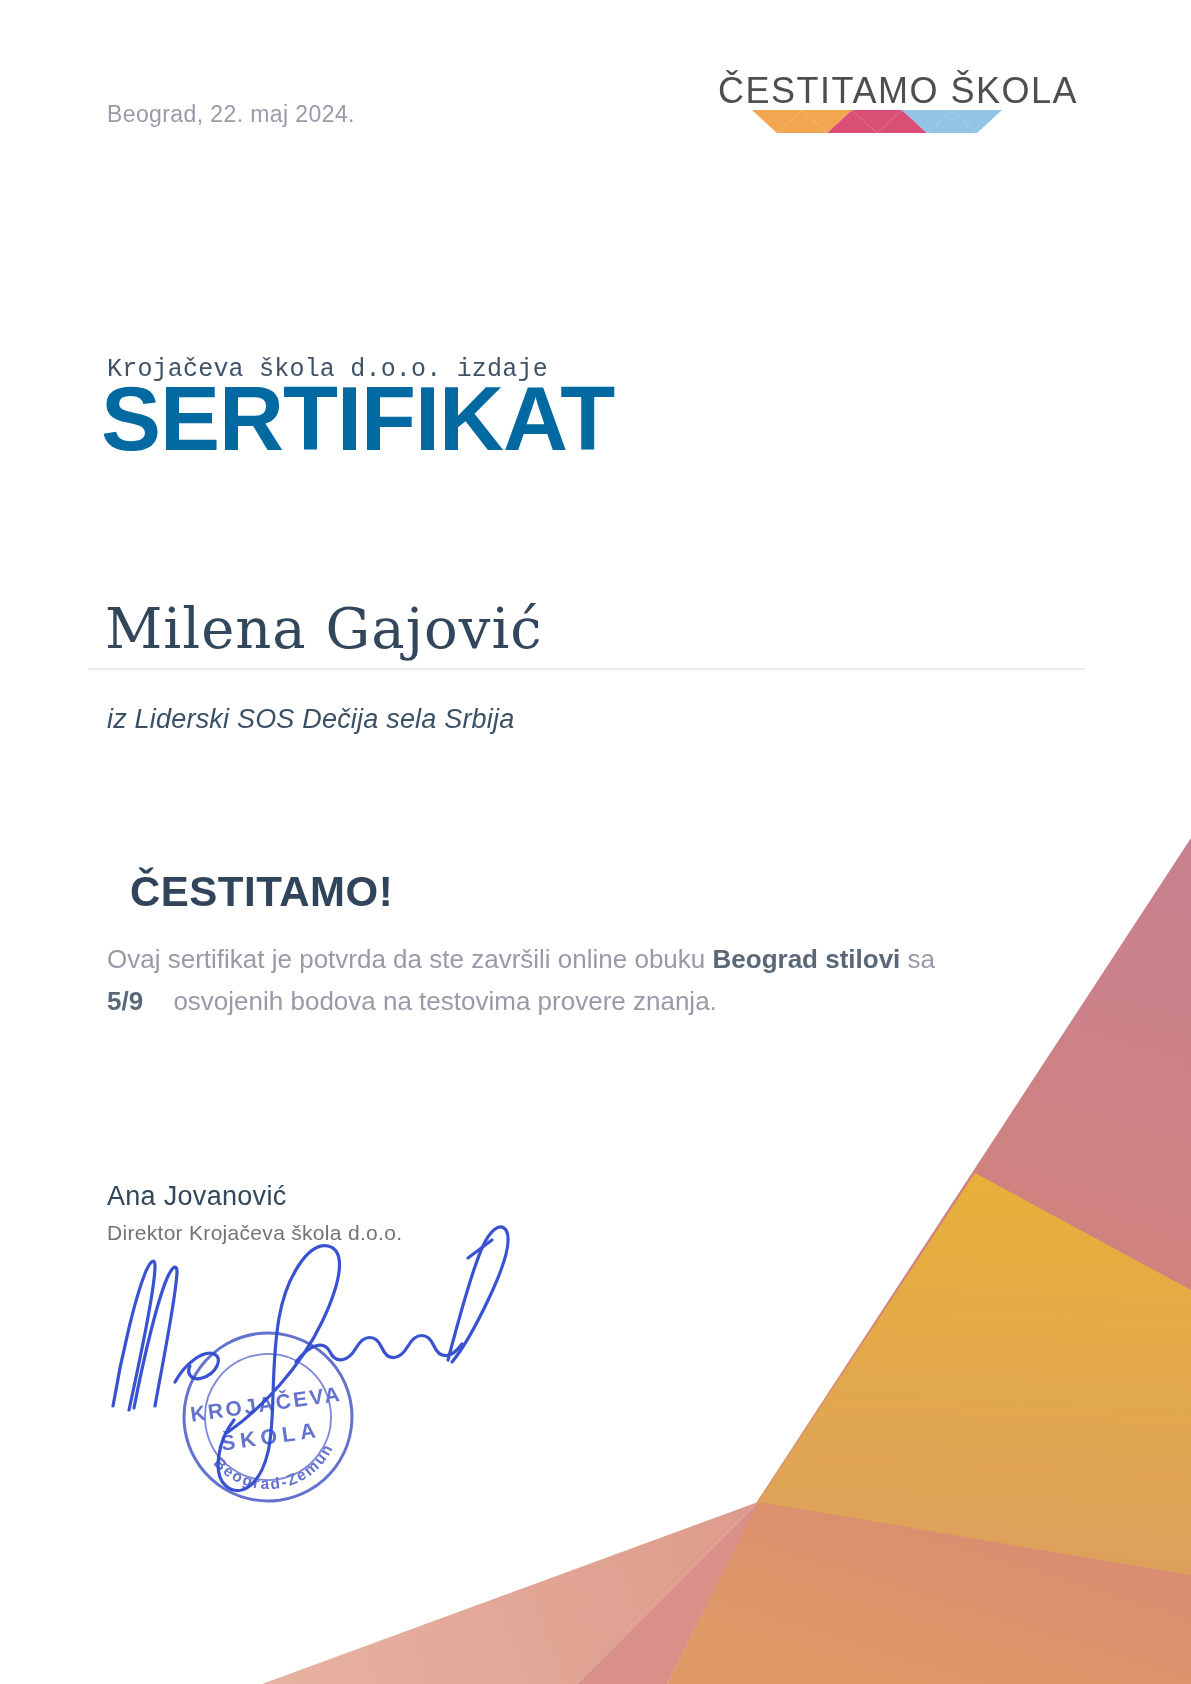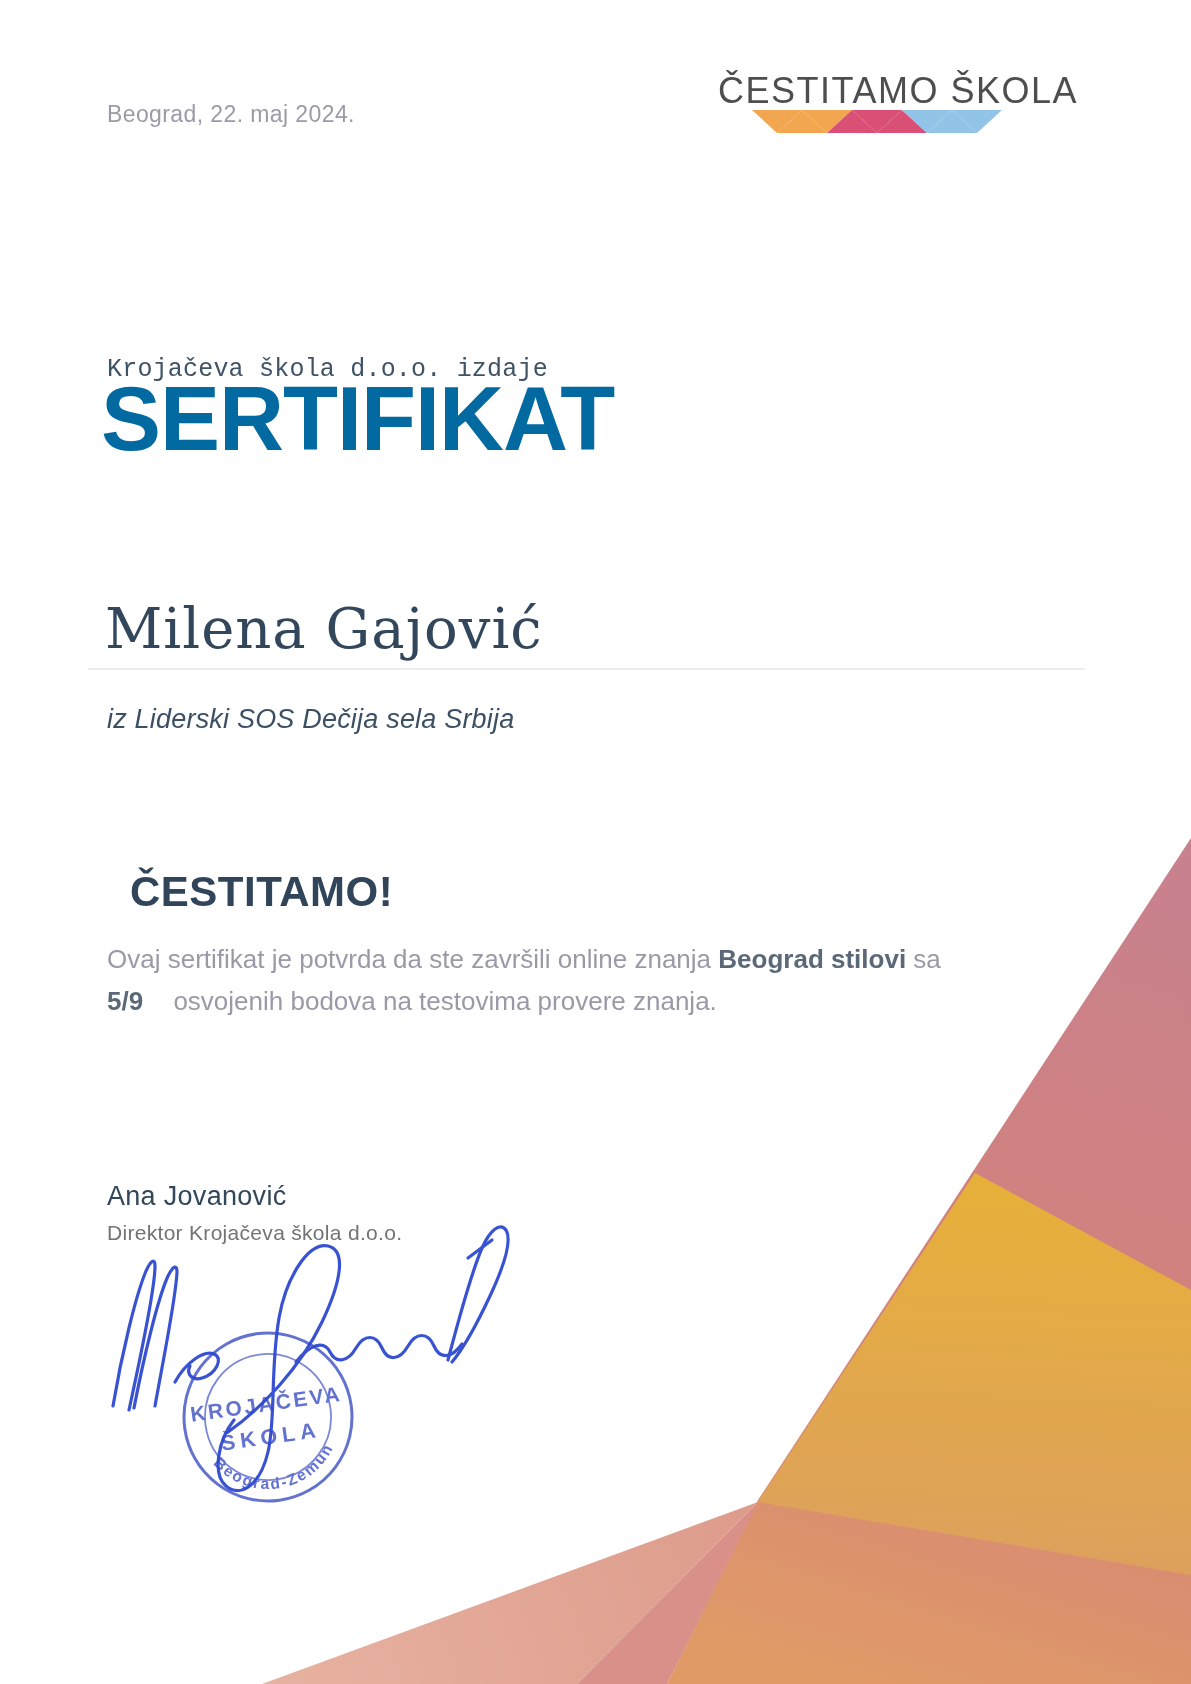--- a/index.html
+++ b/index.html
@@ -116,21 +116,21 @@
   <div class="abs txt issuer-line">Krojačeva škola d.o.o. izdaje</div>
   <div class="abs txt cert-title">SERTIFIKAT</div>
 
   <div class="abs name-underline"></div>
   <div class="abs txt recipient-name">Milena Gajović</div>
   <div class="abs txt recipient-origin">iz Liderski SOS Dečija sela Srbija</div>
 
   <div class="abs txt congrats">ČESTITAMO!</div>
 
   <div class="abs txt body-par">
-    <div><span>Ovaj sertifikat je potvrda da ste završili online znanja </span><b>Beograd stilovi</b><span> sa</span>
+    <div><span>Ovaj sertifikat je potvrda da ste završili online obuku </span><b>Beograd stilovi</b><span> sa</span>
     </div>
     <div><b class="score-gap">5/9</b><span> osvojenih bodova na testovima provere znanja.</span>
     </div>
   </div>
 
   <div class="abs txt sig-name">Ana Jovanović</div>
   <div class="abs txt sig-role">Direktor Krojačeva škola d.o.o.</div>
 
   <svg class="fg-ink" width="1191" height="1684" viewBox="0 0 1191 1684" aria-hidden="true">
     <defs>

